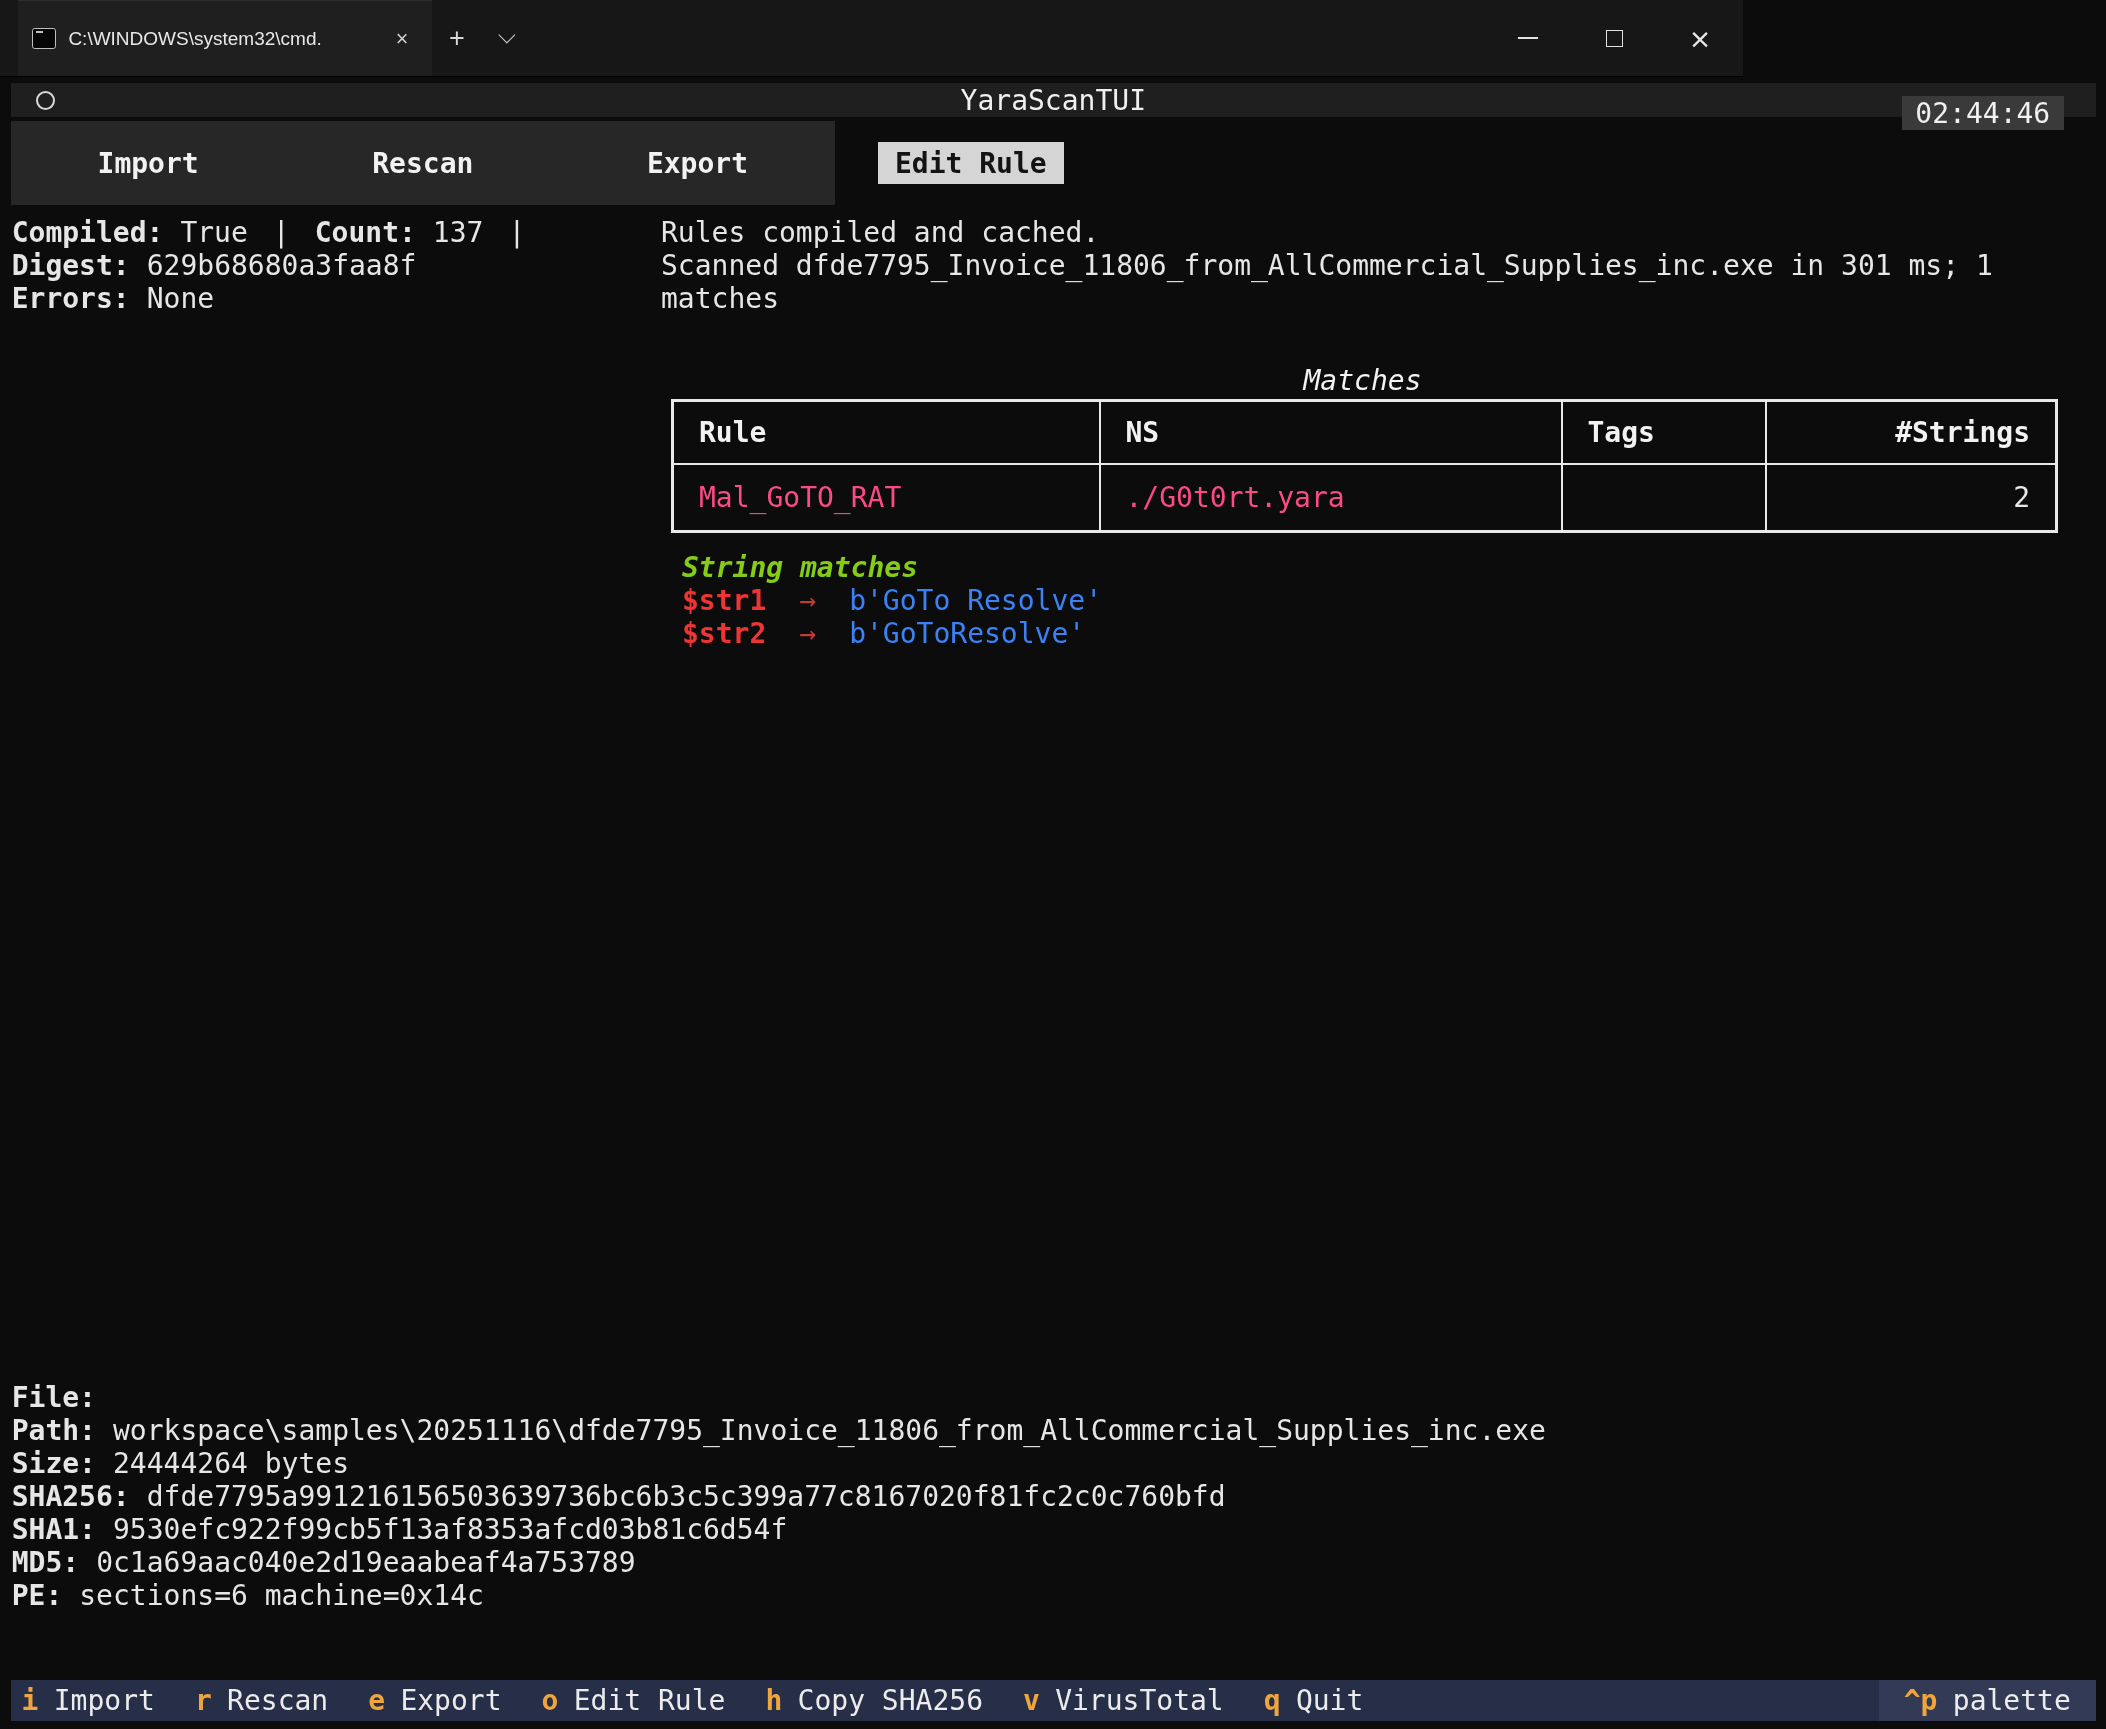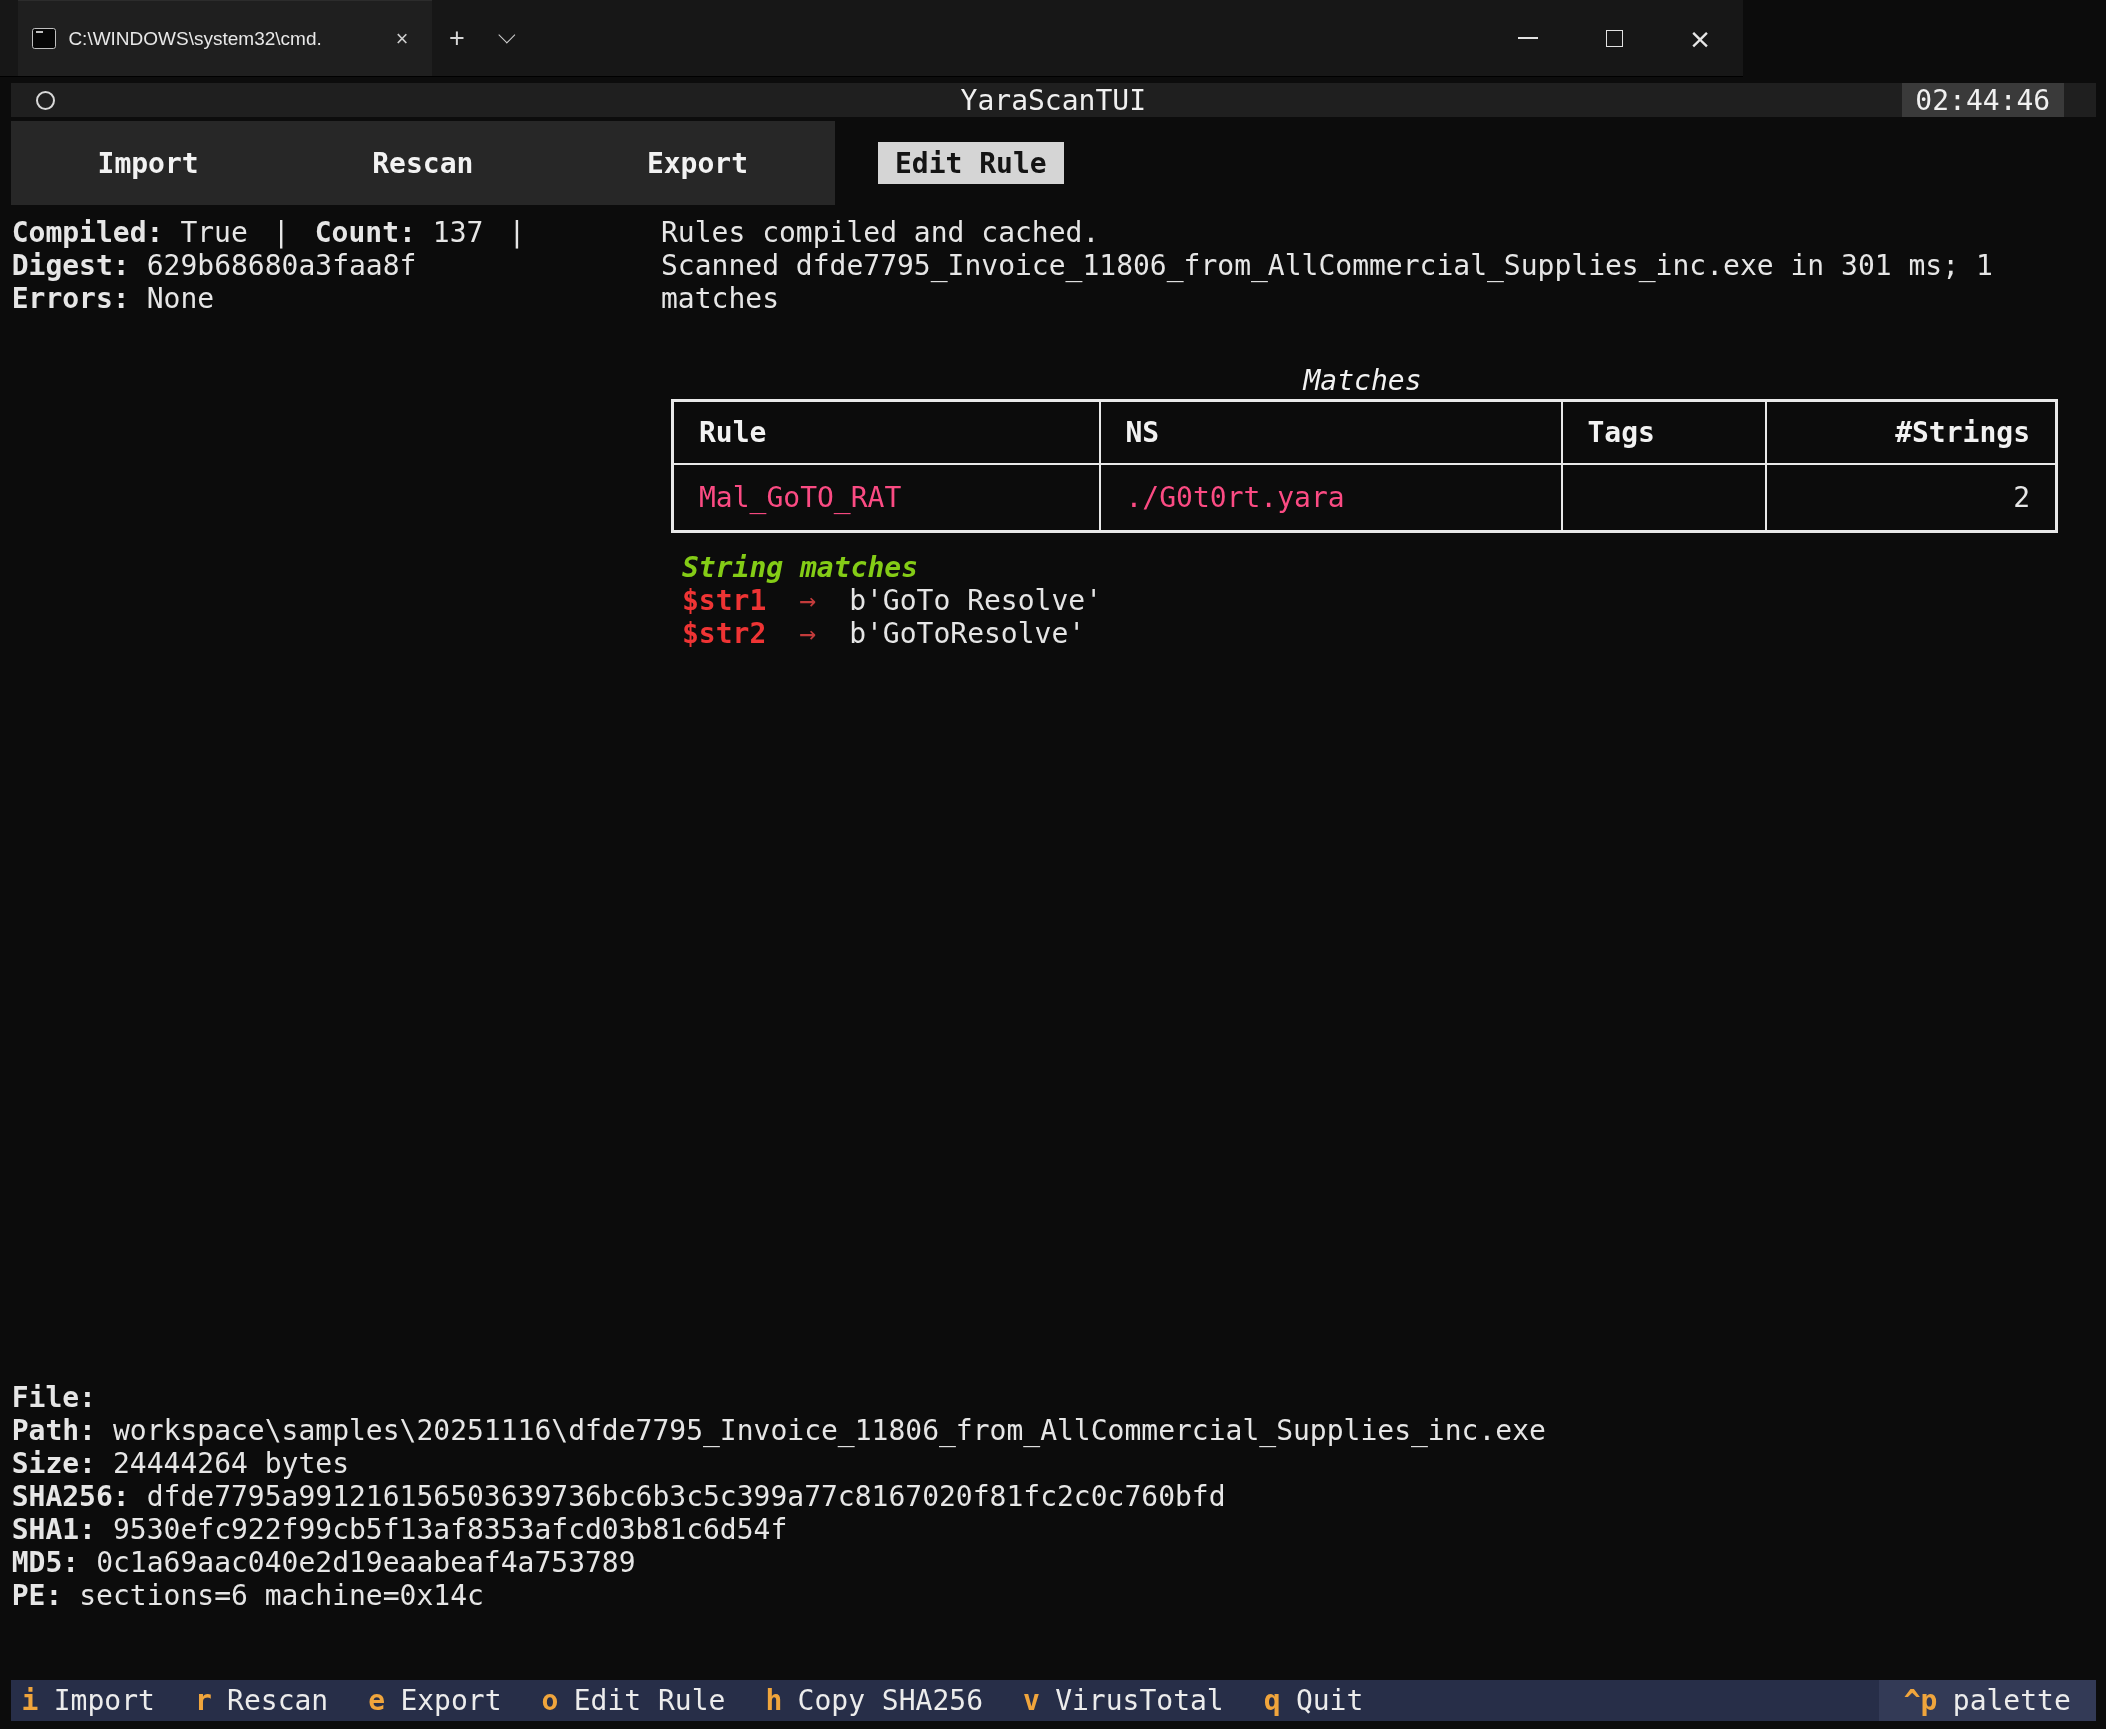--- a/index.html
+++ b/index.html
@@ -31,21 +31,21 @@
   .glyph-max { width:17px; height:17px; border:1.8px solid #e2e2e2; }
   .glyph-close { font-size:27px; color:#e6e6e6; font-family:"DejaVu Sans",sans-serif; line-height:1; }
 
   
   .app-header { position:absolute; left:10.8px; top:83px; width:2085px; height:34px;
                 background:#1f1f1f; display:flex; align-items:center; }
   .header-circle { margin-left:25px; width:19px; height:19px; border:2.7px solid #d8d8d8;
                    border-radius:50%; z-index:2; }
   .header-title { position:absolute; left:0; width:100%; text-align:center;
                   font-size:28px; color:#f0f0f0; }
-  .clock { position:absolute; right:32px; top:0; height:34px; width:162px; background:#3a3a3a;
+  .clock { position:absolute; right:32px; top:13px; height:34px; width:162px; background:#3a3a3a;
            display:flex; align-items:center; justify-content:center; font-size:28px; color:#f0f0f0; }
 
   
   .tabs-row { position:absolute; left:10.8px; top:121px; width:2085px; height:84px; }
   .tabstrip { position:absolute; left:0; top:0; height:84px; width:824px; background:#272727;
               display:flex; }
   .tui-tab { flex:1; display:flex; align-items:center; justify-content:center;
              font-size:28px; font-weight:bold; color:#f2f2f2; }
   .active-zone { position:absolute; left:824px; top:0; height:84px; width:272px; background:#0c0c0c;
                  display:flex; align-items:center; justify-content:center; }
@@ -74,21 +74,21 @@
   .matches-table th { height:63px; text-align:left; font-weight:bold; color:#f2f2f2; }
   .matches-table td { height:68px; }
   .cell-pink { color:#fb4b83; }
   .col-right { text-align:right !important; }
 
   .string-matches { position:absolute; left:682px; top:551px; font-size:28px; line-height:33px; }
   .sm-title { color:#84cc16; font-weight:bold;font-style:italic; }
   .sm-line { display:flex;align-items:center; }
   .sm-name { color:#ef3434; font-weight:bold; }
   .sm-arrow { color:#c23b3b; margin:0 33px; }
-  .sm-value { color:#e5e5e5; }
+  .sm-value { color:#3b82f6; }
 
   
   .file-info { position:absolute; left:11.7px; top:1381px; font-size:28px; line-height:33px;
                white-space:nowrap; }
   .fi-line { display:flex; }
   .fi-label { font-weight:bold; margin-right:17px; }
 
   
   .footer { position:absolute; left:10.8px; top:1680px; width:2085px; height:41px;
             background:#272e48; display:flex; align-items:center; font-size:28px;

